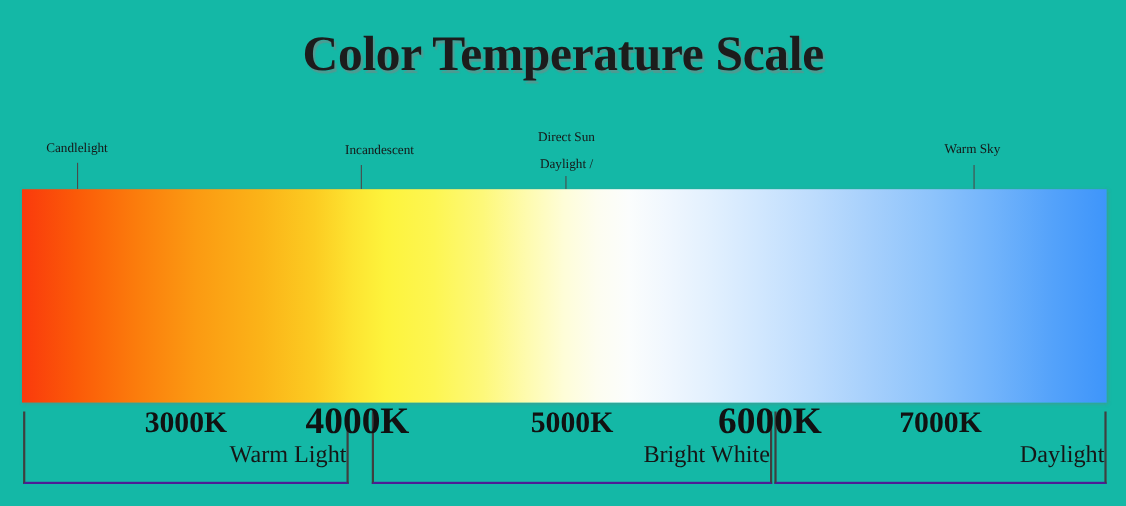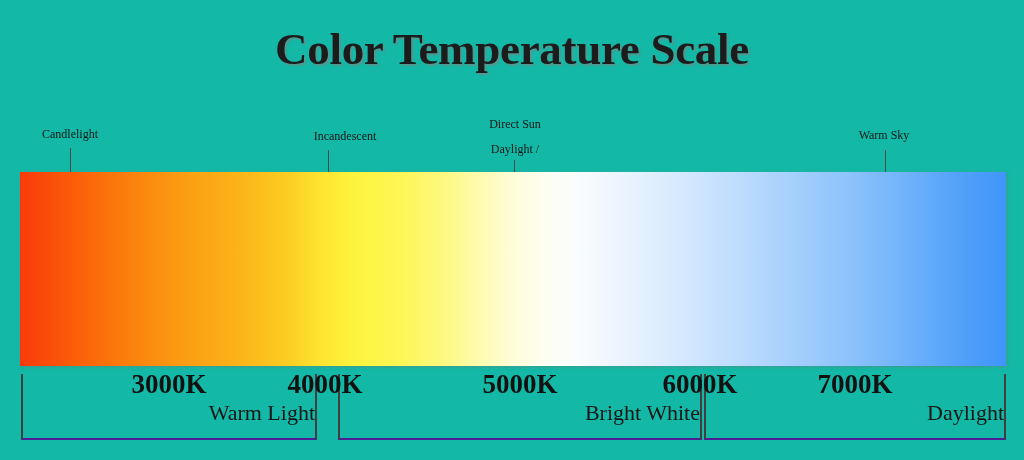--- a/index.html
+++ b/index.html
@@ -125,21 +125,21 @@
     line-height: 28px;
     color: #161616;
     white-space: nowrap;
   }
 
   
   .gap-kelvin {
     position: absolute;
     top: 368px;
     font-weight: bold;
-    font-size: 27px;
+    font-size: 34px;
     line-height: 32px;
     color: #111111;
     white-space: nowrap;
     transform: translateX(-50%);
     text-align: center;
   }
 </style>
 </head>
 <body>
 

